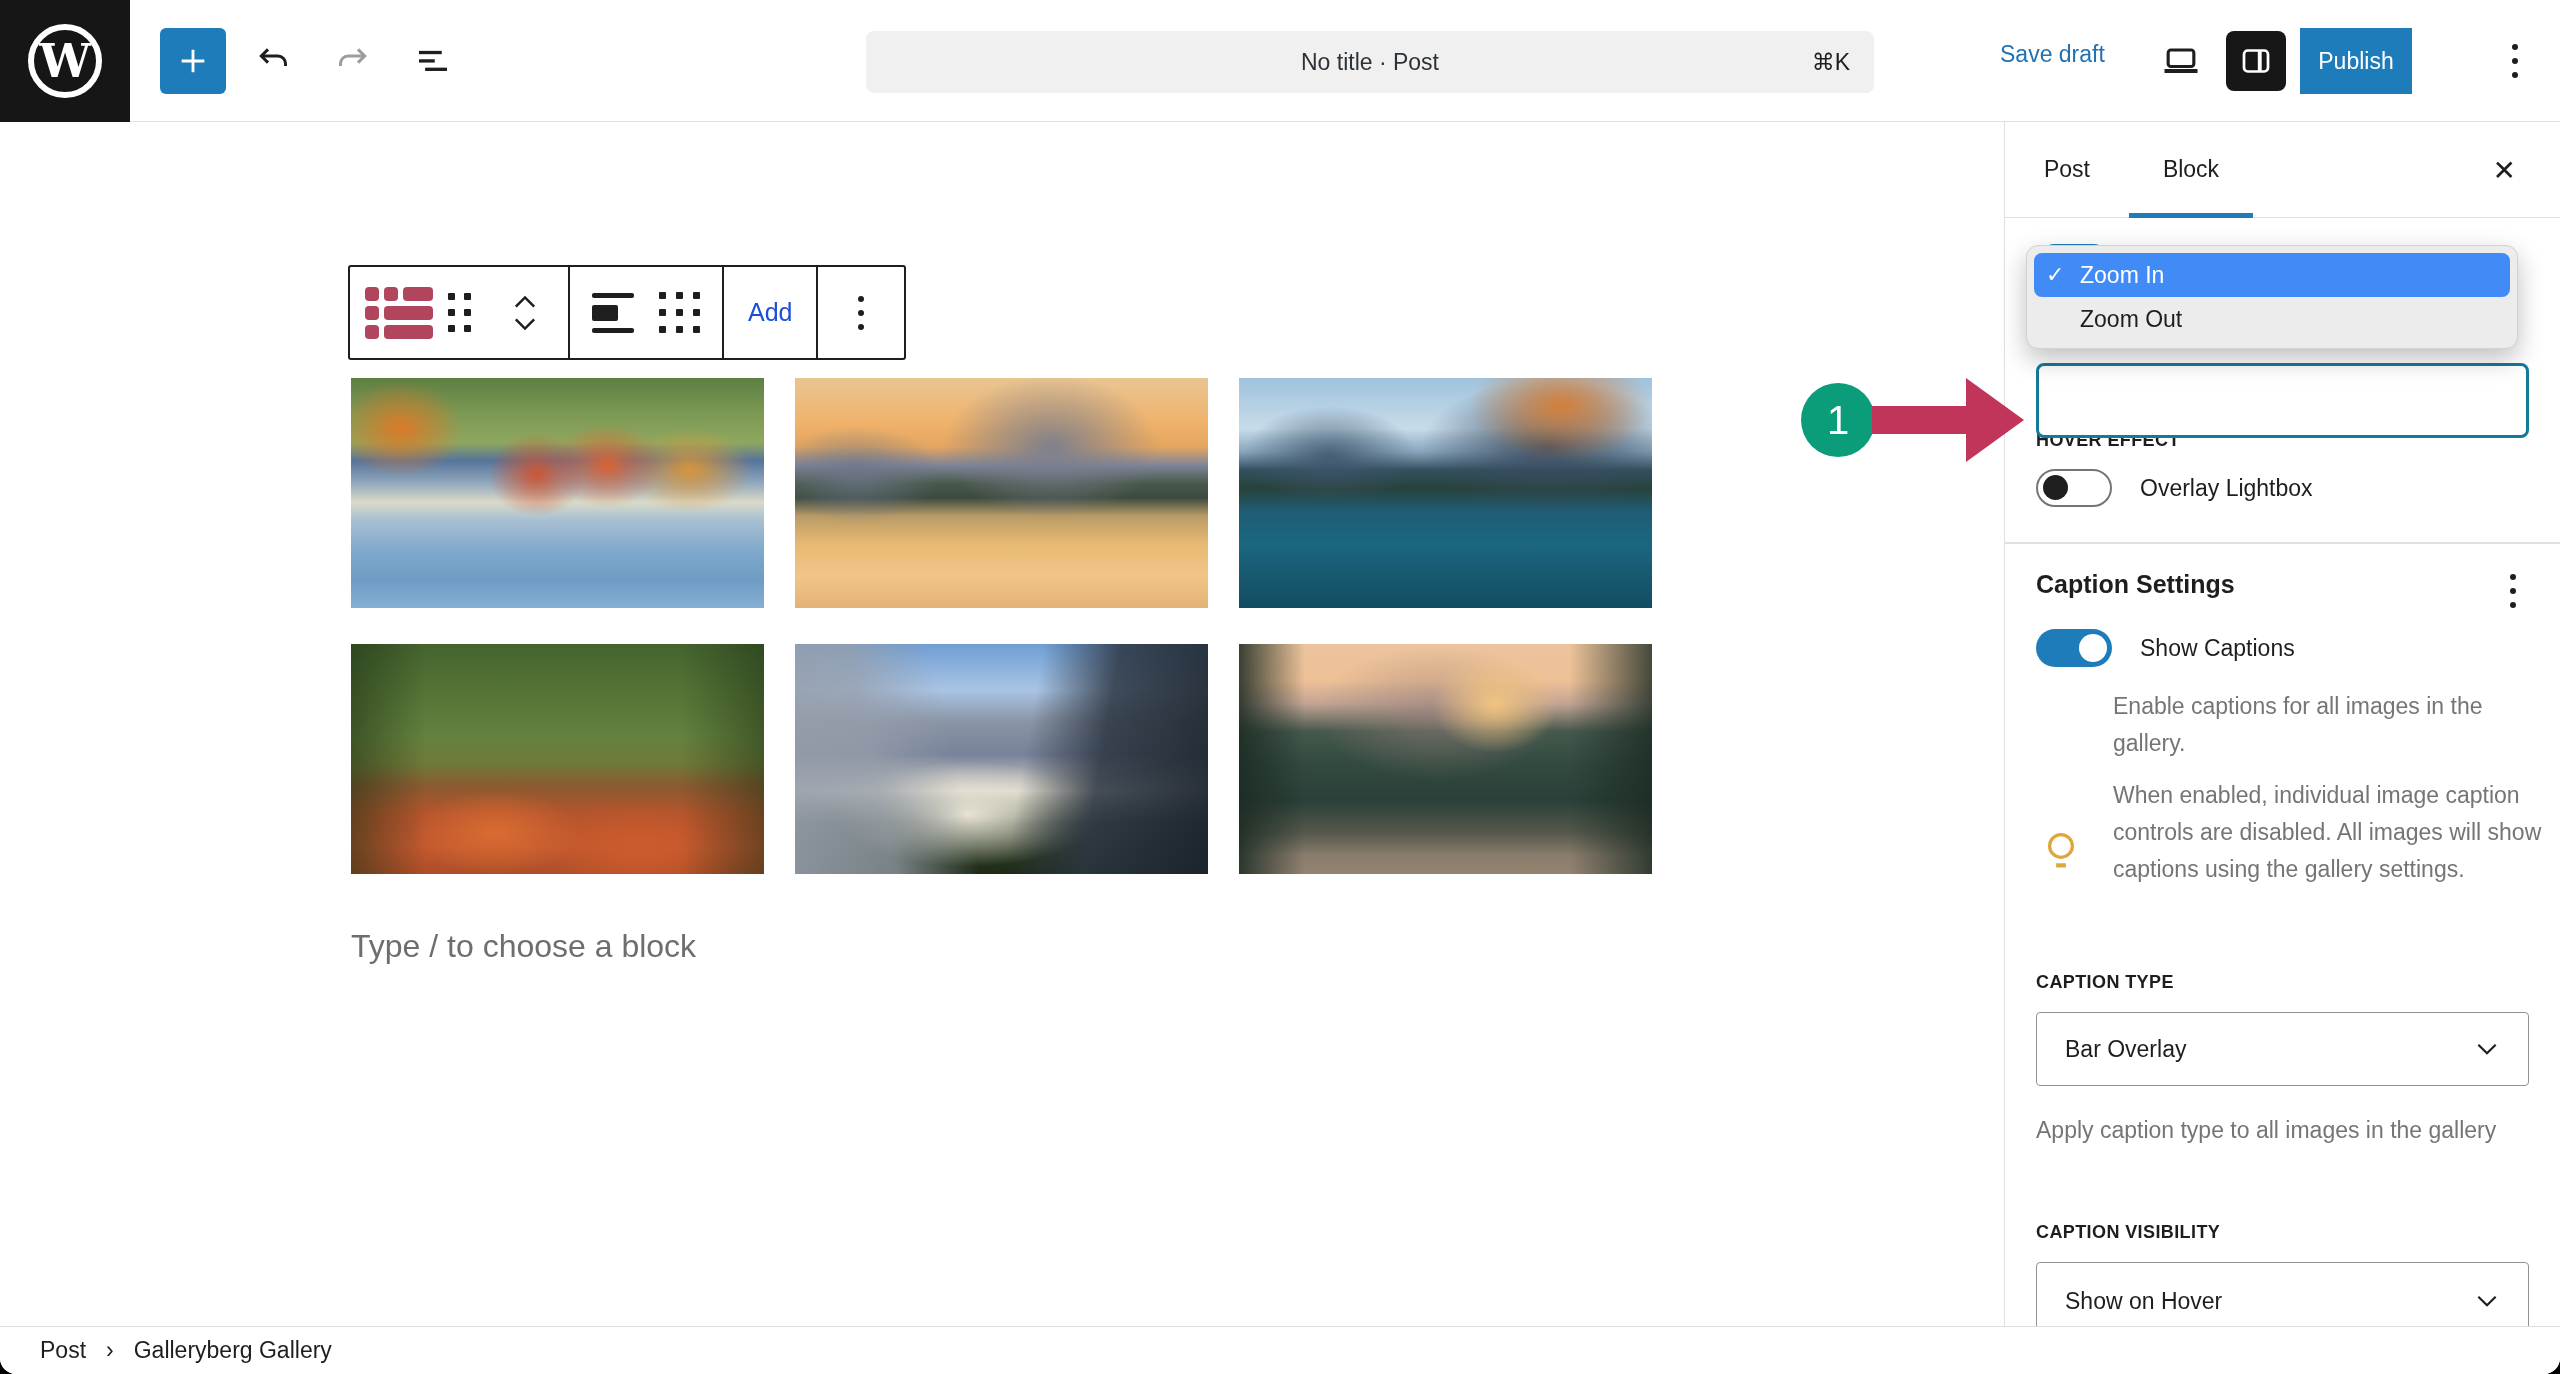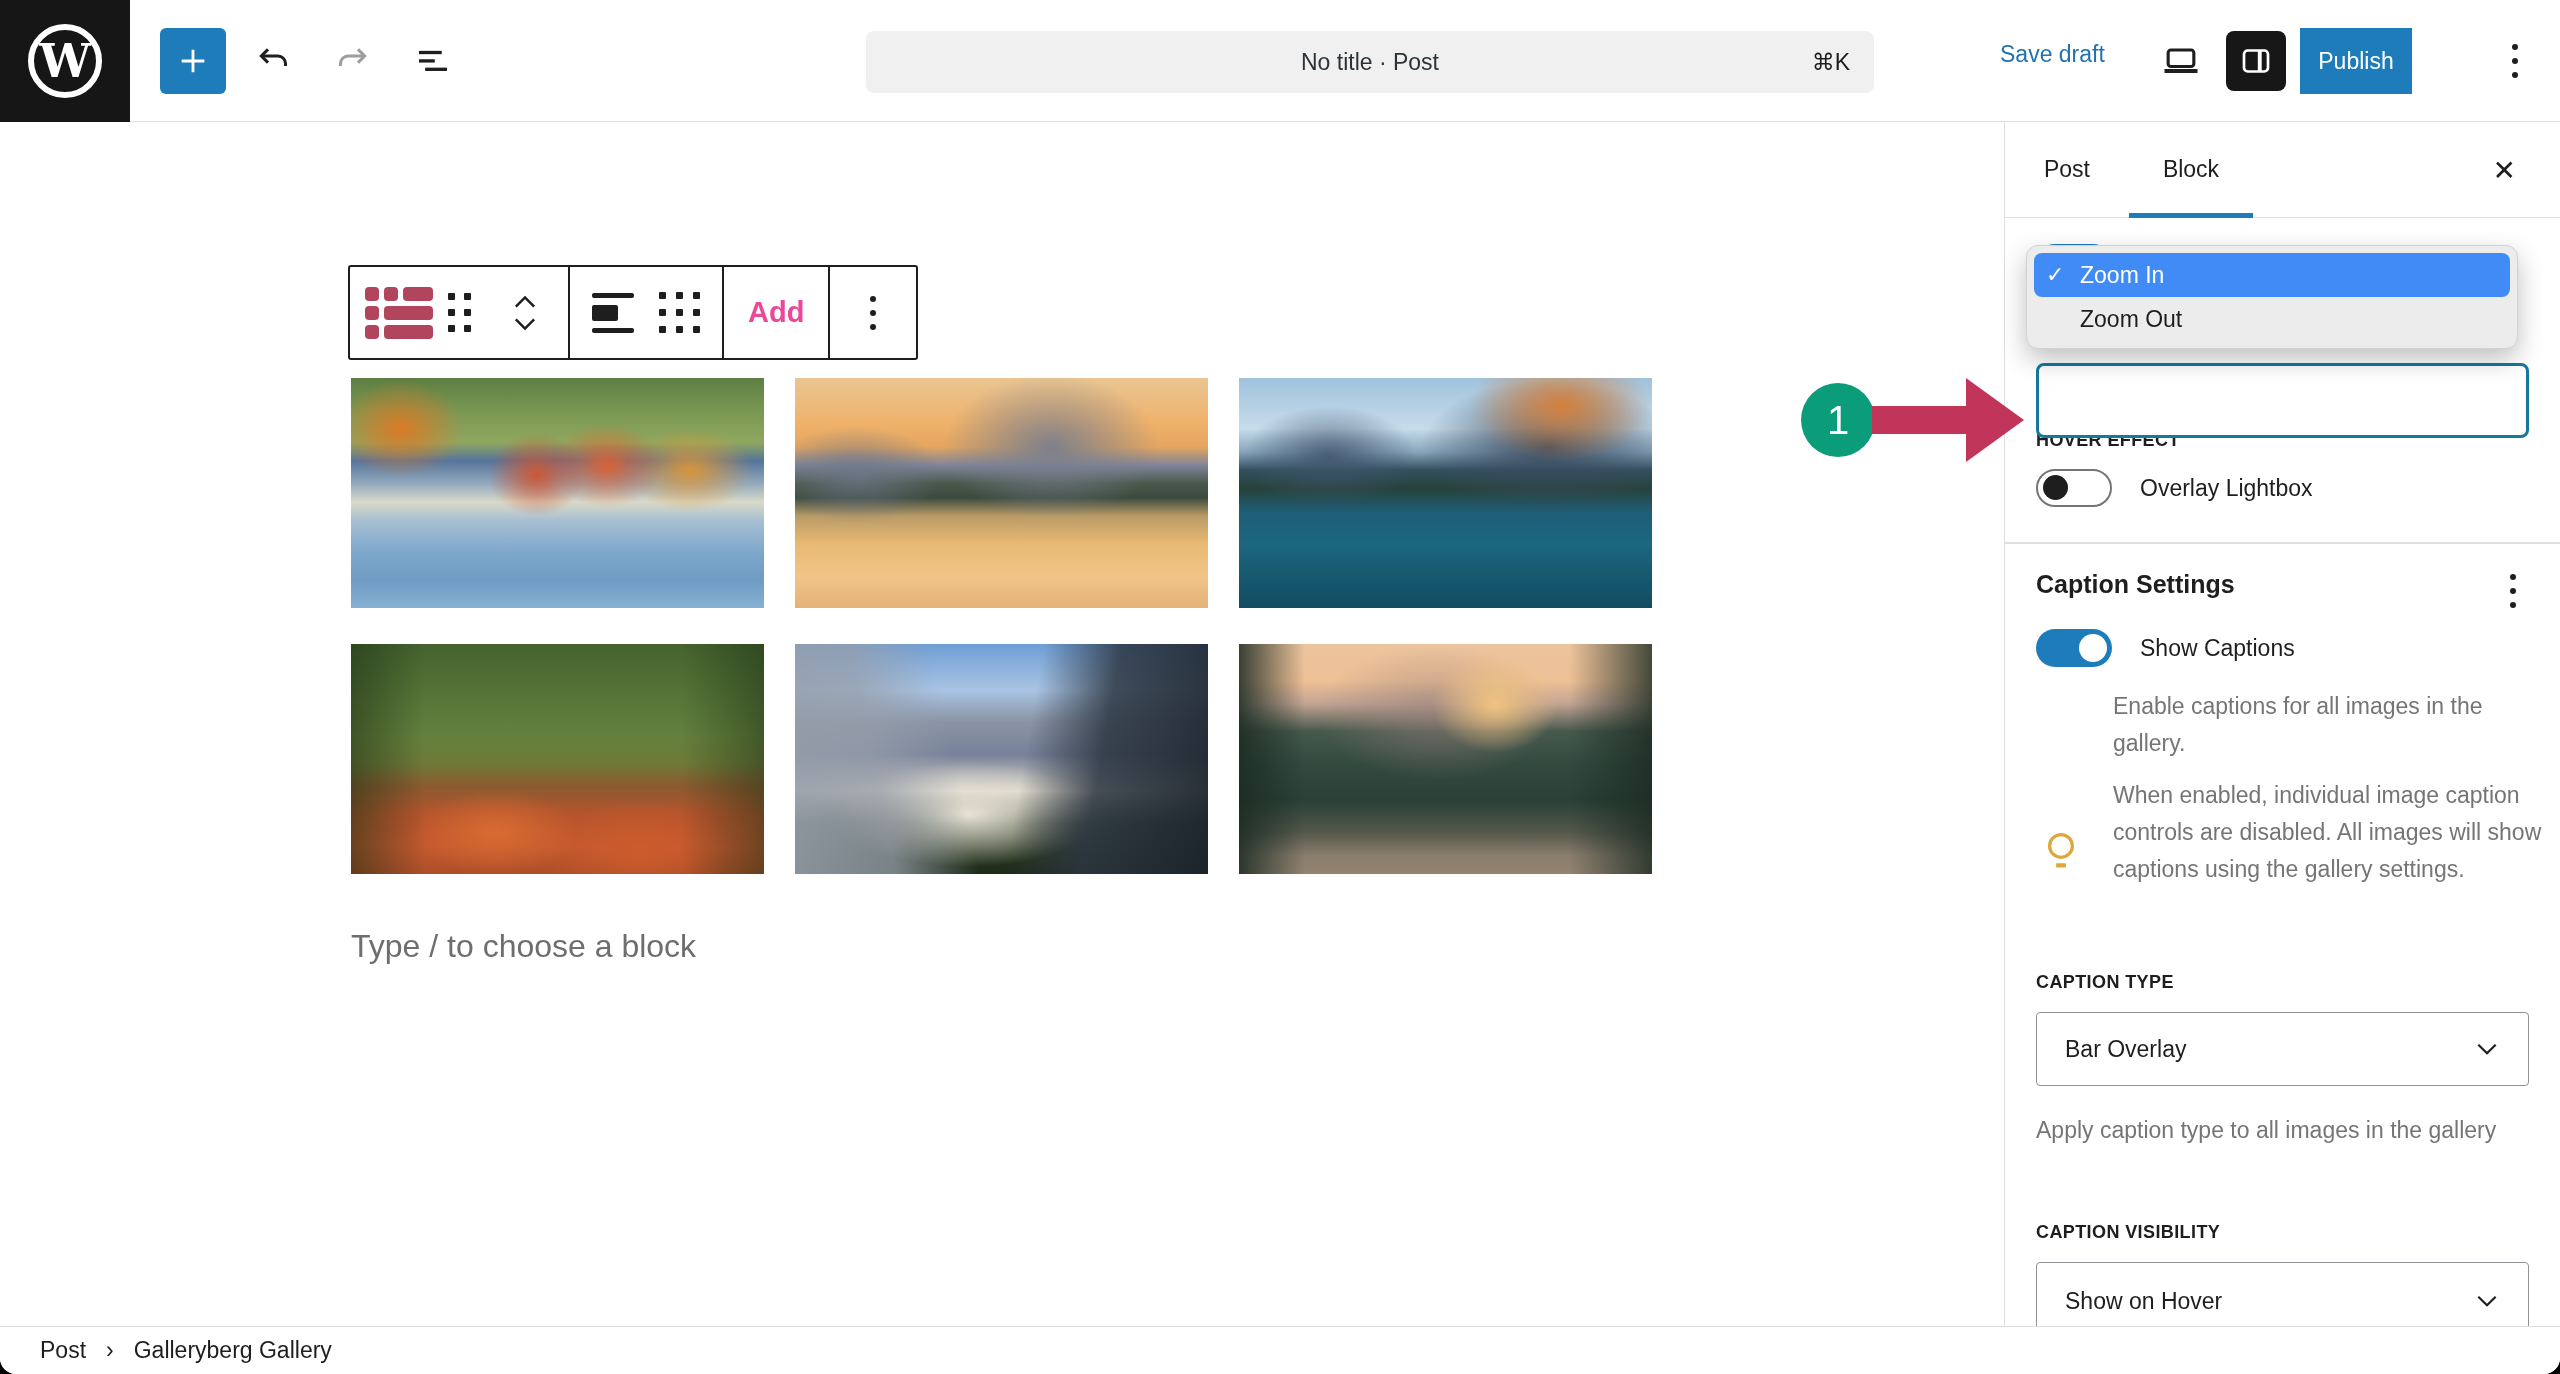--- a/index.html
+++ b/index.html
@@ -40,21 +40,21 @@
                    gap:5px; }
   .gallery-glyph i { background:#b2455e; border-radius:4px; display:block; }
   .gallery-glyph i.w { grid-column:2 / 4; }
   .dots6 { display:grid; grid-template-columns:7px 7px; grid-template-rows:7px 7px 7px; gap:9px; }
   .dots6 i { width:7px; height:7px; background:#1e1e1e; border-radius:1px; }
   .dots9 { display:grid; grid-template-columns:repeat(3,7px); grid-template-rows:repeat(3,7px); gap:10px; }
   .dots9 i { background:#1e1e1e; border-radius:1px; }
   .align-glyph { width:42px; display:flex; flex-direction:column; gap:7px; }
   .align-glyph .thin { height:5px; background:#1e1e1e; border-radius:2px; }
   .align-glyph .thick { height:16px; width:26px; background:#1e1e1e; border-radius:2px; }
-  .add-btn { font-size:29px; color:#ec4899; padding:0 10px;font-weight:bold; }
+  .add-btn { font-size:25px; color:#1d4ed8; padding:0 10px; }
   .vdots { display:flex; flex-direction:column; gap:8px; align-items:center; }
   .vdots i { width:6px; height:6px; background:#1e1e1e; border-radius:50%; }
 
   .gallery { position:absolute; left:351px; top:255px; width:1302px; display:grid;
              grid-template-columns:repeat(3,413px); grid-template-rows:230px 230px; gap:36px 31px; }
   .gimg { width:413px; height:230px; }
 
   .img1 { background:
       radial-gradient(90px 70px at 12% 22%, rgba(222,120,36,.95), rgba(222,120,36,0) 70%),
       radial-gradient(70px 60px at 45% 42%, rgba(212,80,40,.9), rgba(212,80,40,0) 70%),

